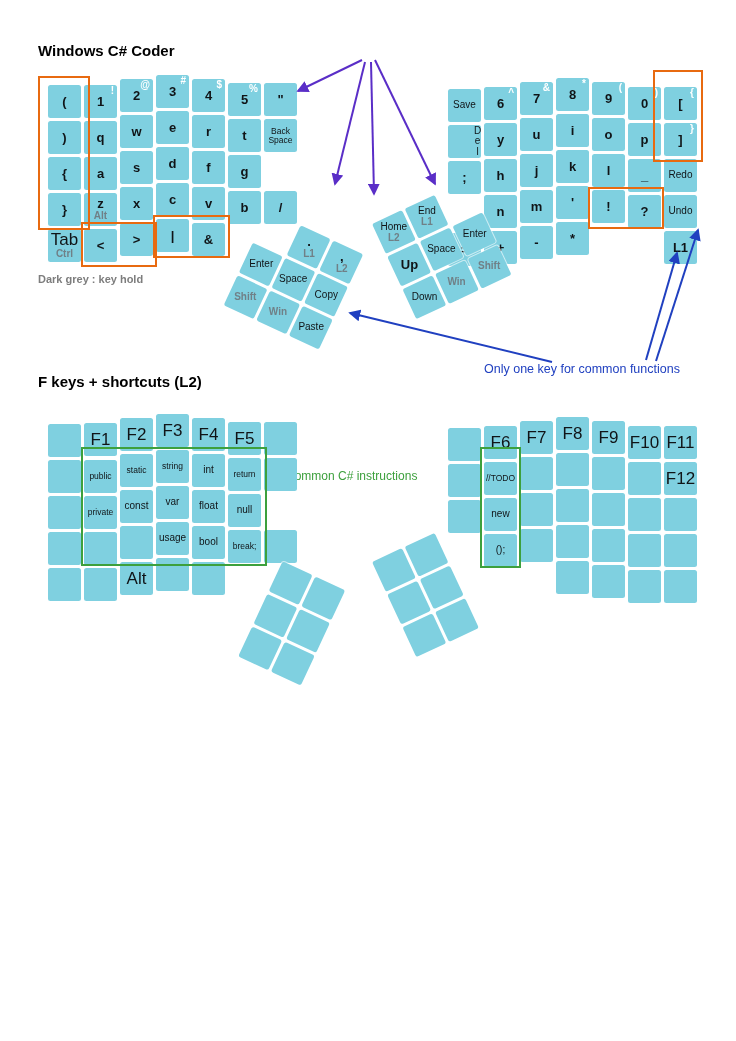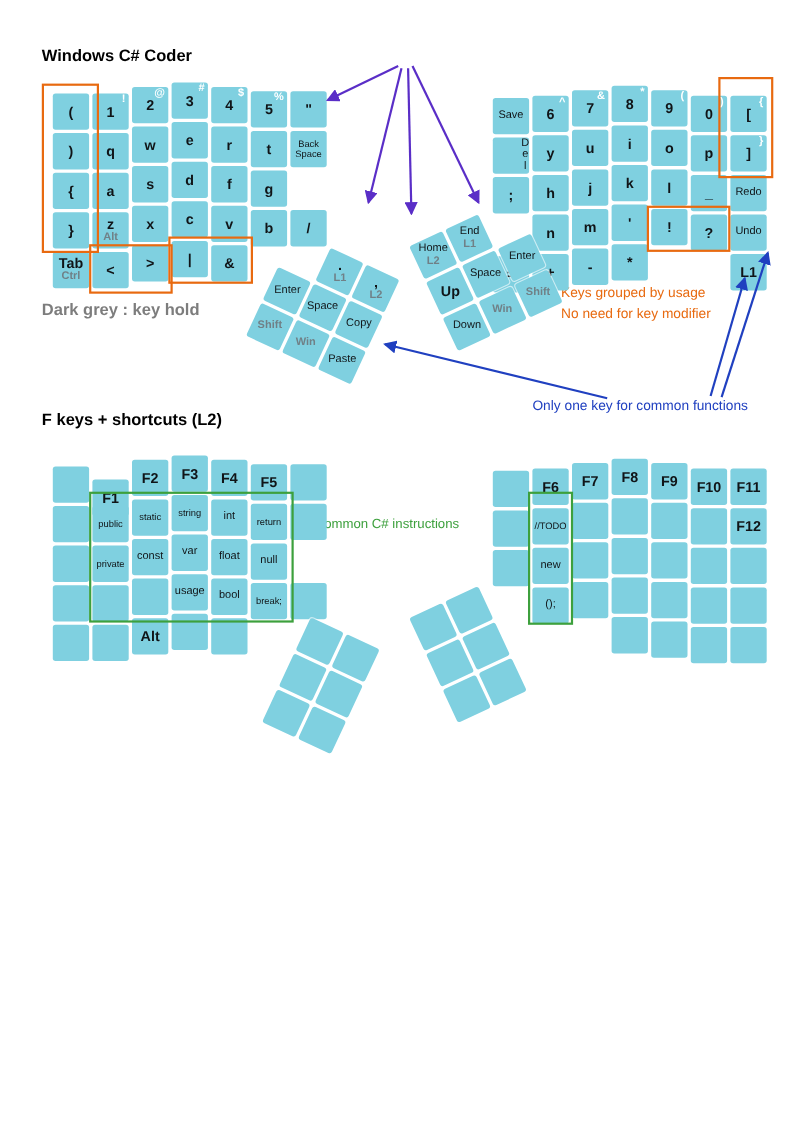--- a/index.html
+++ b/index.html
@@ -9,30 +9,30 @@
 
   .title{position:absolute;font-size:15px;font-weight:bold;color:#000;white-space:nowrap}
   .title-main{left:38px;top:42px}
   .title-l2{left:38px;top:373px}
 
   .ann{position:absolute;font-size:12.5px;white-space:nowrap}
   .ann-purple{left:248px;top:33px;width:272px;text-align:center;color:var(--purple);white-space:normal}
   .ann-orange{left:510px;top:257px;color:var(--orange);line-height:1.5}
   .ann-blue{left:484px;top:362px;color:var(--blue)}
   .ann-green{left:286px;top:469px;color:var(--green);font-size:12px}
-  .legend{position:absolute;left:38px;top:273px;font-size:15px;font-weight:bold;color:#7d7d7d}
+  .legend{position:absolute;left:38px;top:273px;font-size:11px;font-weight:bold;color:#7d7d7d}
 
   .key{position:absolute;width:33px;height:33px;background:var(--key-fill);border-radius:2.5px;
        display:flex;align-items:center;justify-content:center;color:#101417}
   .kin{display:flex;flex-direction:column;align-items:center;justify-content:center}
   .key .sup{position:absolute;top:0;right:3px;font-size:10px;font-weight:bold;color:#fff;line-height:1.2}
   .key .hold{font-size:10px;font-weight:bold;color:var(--hold-label);line-height:1.05}
   .lab{line-height:1.05;text-align:center;word-break:break-word;max-width:32px}
   .lab.big{font-size:13px;font-weight:bold}
-  .lab.fkey{font-size:13px;font-weight:bold}
+  .lab.fkey{font-size:17px;font-weight:normal}
   .lab.word{font-size:10px}
   .lab.small{font-size:8.5px}
 
   .thumb{position:absolute;transform-origin:0 0;width:110px;height:110px}
   .thumb .key{box-shadow:0 0 0 1px rgba(255,255,255,.6)}
 
   .box{position:absolute;border:2px solid;background:transparent;z-index:5}
 
   #arrows{position:absolute;left:0;top:0;pointer-events:none;z-index:6}
   .arrow-p{stroke:var(--purple);stroke-width:2;fill:none}
@@ -42,24 +42,20 @@
 </style>
 </head>
 <body>
 
 <div class="canvas">
 
   <div class="title title-main">Windows C# Coder</div>
   <div class="title title-l2">F keys + shortcuts (L2)</div>
 
   <div class="legend">Dark grey : key hold</div>
-  <div class="ann ann-orange">
-    <div>Keys grouped by usage</div>
-    <div>No need for key modifier</div>
-  </div>
   <div class="ann ann-blue">Only one key for common functions</div>
   <div class="ann ann-green">Common C# instructions</div>
 
   <div id="keys-root">
       <div class="key" style="left: 48px; top: 85px;">
         <div class="kin">
           <span class="lab big">(</span>
         </div>
       </div>
       <div class="key" style="left: 84px; top: 85px;">
@@ -387,21 +383,21 @@
         </div>
       </div>
       <div class="key" style="left: 664px; top: 231px;">
         <div class="kin">
           <span class="lab big">L1</span>
         </div>
       </div>
       <div class="key" style="left: 48px; top: 424px;">
         <div class="kin"></div>
       </div>
-      <div class="key" style="left: 84px; top: 436px;">
+      <div class="key" style="left: 84px; top: 423px;">
         <div class="kin">
           <span class="lab fkey">F1</span>
         </div>
       </div>
       <div class="key" style="left: 120px; top: 418px;">
         <div class="kin">
           <span class="lab fkey">F2</span>
         </div>
       </div>
       <div class="key" style="left: 156px; top: 414px;">

